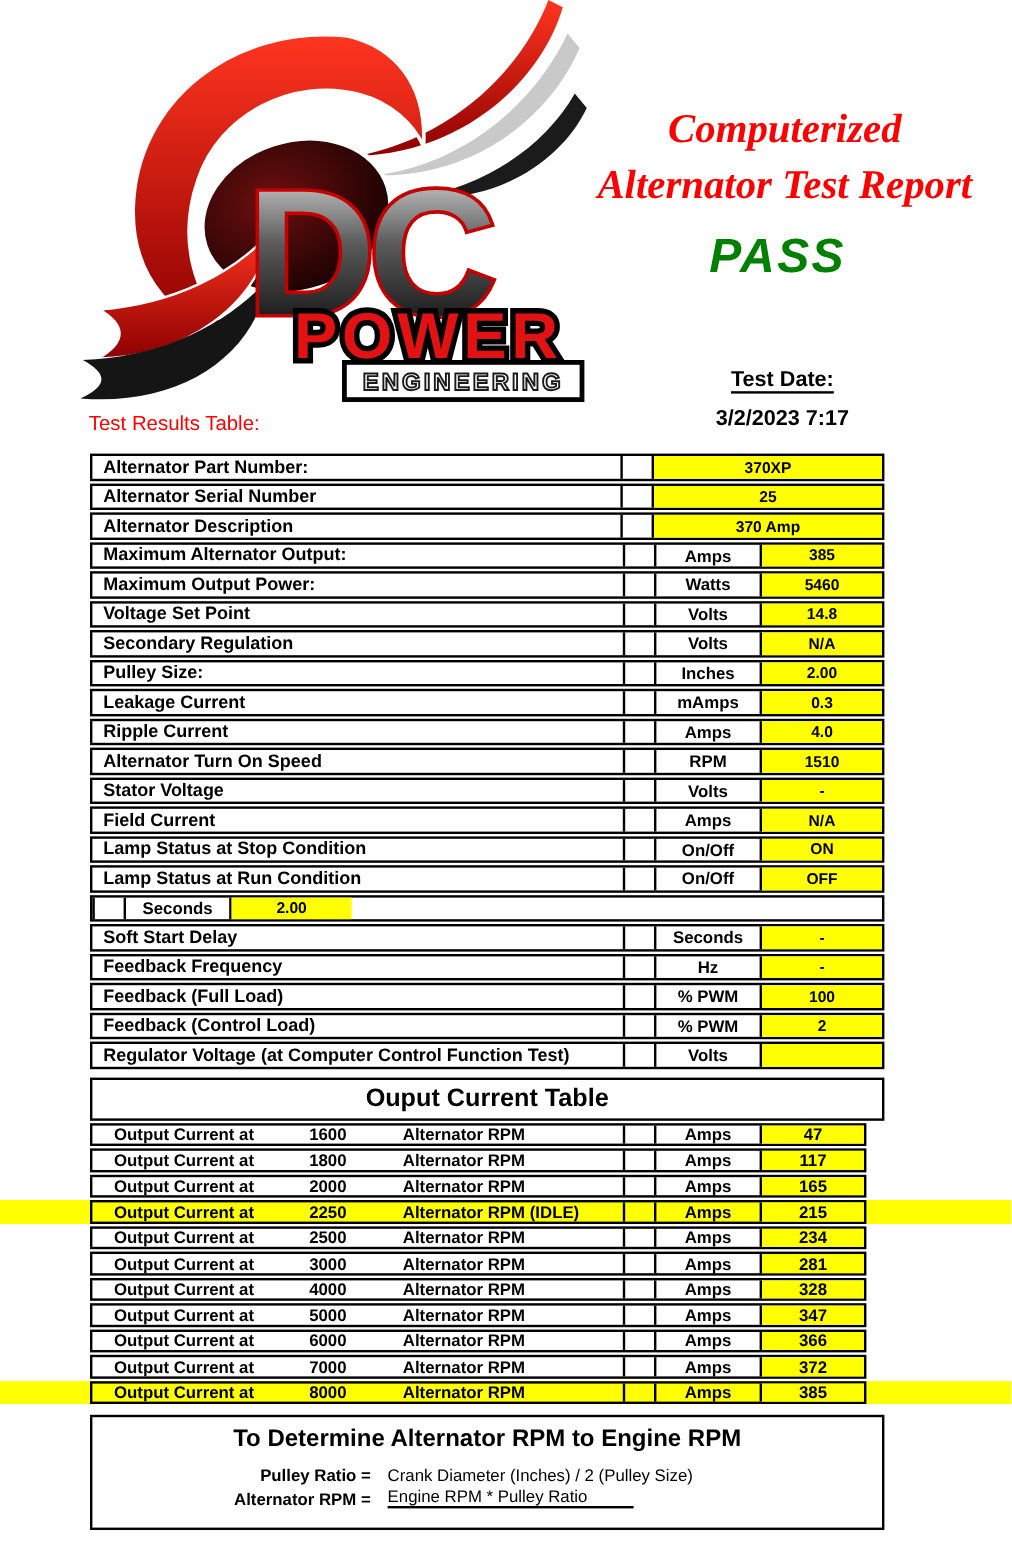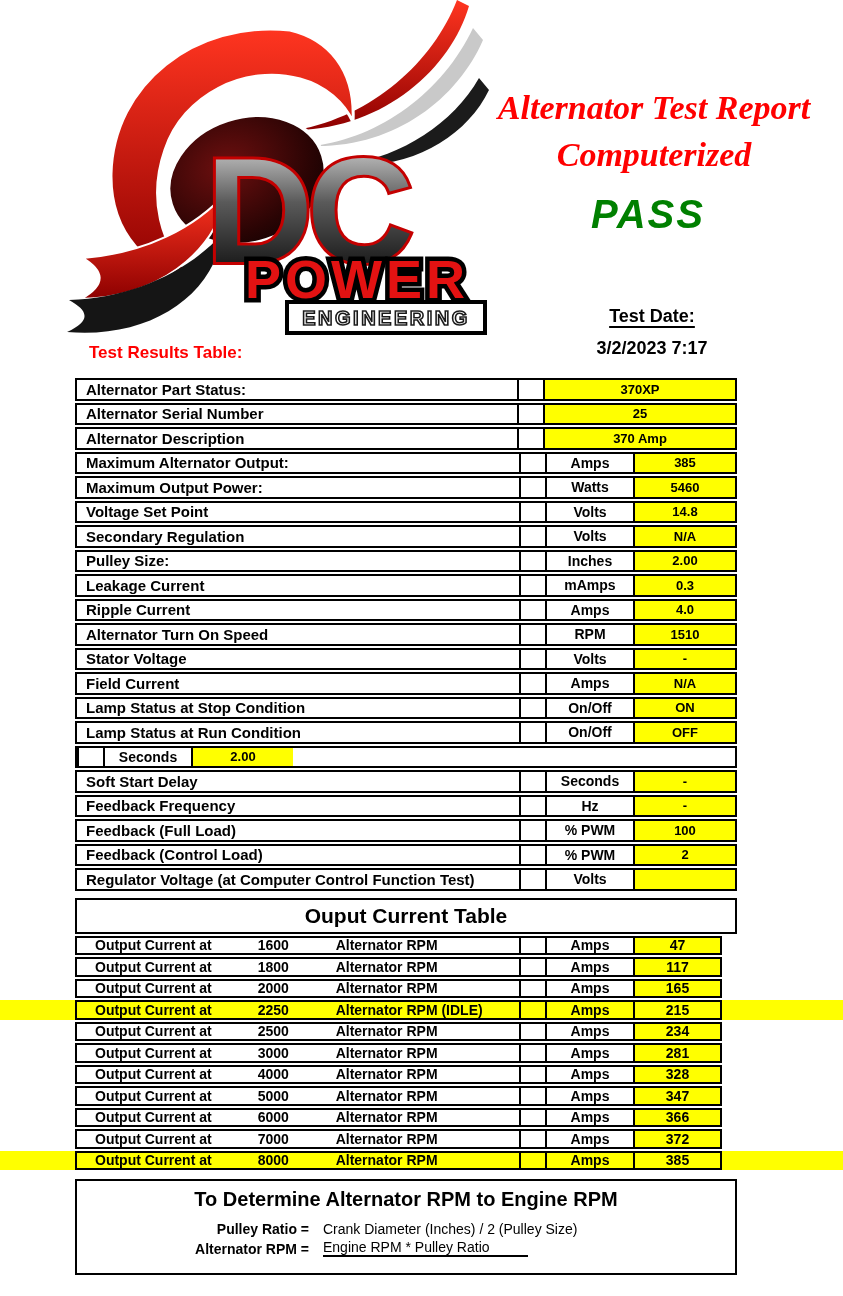--- a/index.html
+++ b/index.html
@@ -11,21 +11,21 @@
   .logo { position:absolute; left:55px; top:0; width:435px; height:345px; }
   .title { position:absolute; left:468px; top:84px; width:372px; text-align:center;
            font-family:"Liberation Serif", serif; font-weight:bold; font-style:italic;
            font-size:34px; line-height:47px; color:var(--red); }
   .pass  { position:absolute; left:468px; top:192px; width:360px; text-align:center;
            font-weight:bold; font-style:italic; font-size:40px; letter-spacing:2px; color:var(--green); }
   .date-label { position:absolute; left:468px; top:306px; width:368px; text-align:center;
            font-weight:bold; font-size:18px; text-decoration:underline; text-decoration-thickness:2px; text-underline-offset:4px; }
   .date-value { position:absolute; left:468px; top:338px; width:368px; text-align:center;
            font-weight:bold; font-size:18px; }
-  .caption { position:absolute; left:89px; top:343px; font-weight:bold; font-size:17px; color:var(--red); }
+  .caption { position:absolute; left:74px; top:343px; font-weight:normal; font-size:17px; color:var(--red); }
 
   
   .content { position:absolute; left:75px; top:378px; width:662px; }
 
   .t-row { display:flex; align-items:stretch; border:2px solid #000; height:22.5px; margin-bottom:2px; background:#fff; }
   .cell  { display:flex; align-items:center; font-weight:bold; font-size:15px; white-space:nowrap; }
   .cell-label  { flex:1 1 auto; padding-left:9px; overflow:hidden; }
   .cell-spacer { width:28px; border-left:2px solid #000; border-right:2px solid #000; }
   .cell-unit   { width:88px; border-right:2px solid #000; justify-content:center; font-size:14px; }
   .cell-value  { width:100px; justify-content:center; background:var(--hl); font-size:13px; }
@@ -90,34 +90,34 @@
       <path d="M14 300 C 78 298 134 271 168 233 C 158 297 94 339 12 332 C 38 320 32 310 14 300 Z" fill="#151515"></path>
 
       <text x="252" y="262" text-anchor="middle" font-size="148" font-weight="bold" letter-spacing="-6" fill="url(#gDC)" stroke="#c40000" stroke-width="6" paint-order="stroke">DC</text>
       <text x="302" y="298" text-anchor="middle" font-size="54" font-weight="bold" letter-spacing="4" fill="#e31212" stroke="#000" stroke-width="9" paint-order="stroke">POWER</text>
       <rect x="232" y="302" width="198" height="31" fill="#fff" stroke="#000" stroke-width="4"></rect>
       <text x="331" y="325" text-anchor="middle" font-size="20" font-weight="bold" letter-spacing="2.5" fill="#fff" stroke="#1a1a1a" stroke-width="1.6">ENGINEERING</text>
     </svg>
   </div>
 
   <div class="title">
+    <div>Computerized</div>
     <div>Alternator Test Report</div>
-    <div>Computerized</div>
   </div>
   <div class="pass">PASS</div>
   <div class="date-label">Test Date:</div>
   <div class="date-value">3/2/2023 7:17</div>
   <div class="caption">Test Results Table:</div>
 
   <div class="content">
 
     <div class="t-table">
 
         <div class="t-row span">
-          <div class="cell cell-label">Alternator Part Status:</div>
+          <div class="cell cell-label">Alternator Part Number:</div>
           <div class="cell cell-spacer"></div>
 
           <div class="cell cell-value">370XP</div>
         </div>
 
         <div class="t-row span">
           <div class="cell cell-label">Alternator Serial Number</div>
           <div class="cell cell-spacer"></div>
 
           <div class="cell cell-value">25</div>

